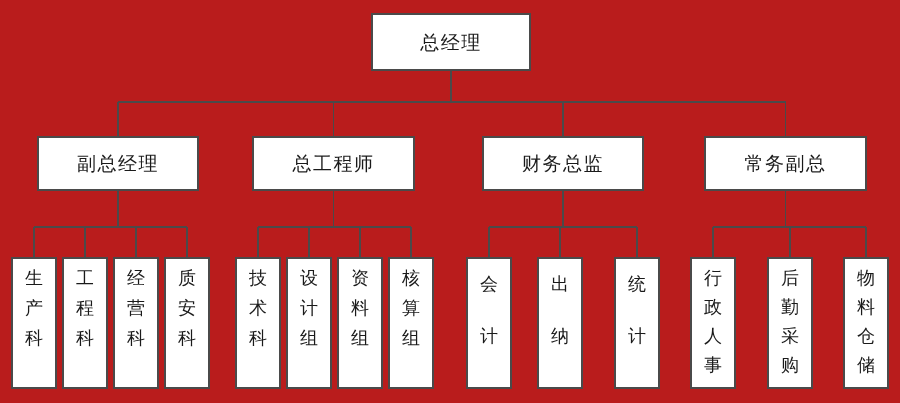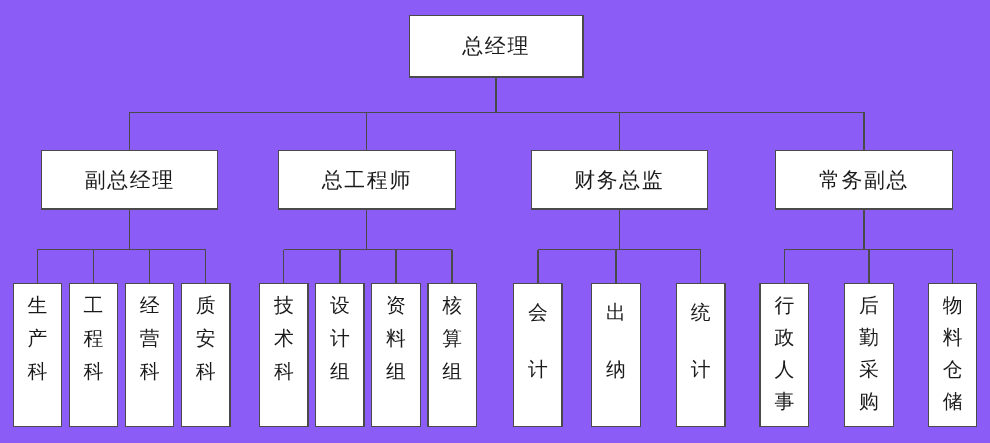--- a/index.html
+++ b/index.html
@@ -11,21 +11,21 @@
   body {
     width: 900px;
     height: 403px;
     overflow: hidden;
     font-family: "DejaVu Sans", "Liberation Sans", sans-serif;
   }
   #chart-root {
     position: relative;
     width: 900px;
     height: 403px;
-    background: #8b5cf6;
+    background: #b91c1c;
   }
   #chart-svg {
     position: absolute;
     top: 0;
     left: 0;
     width: 900px;
     height: 403px;
     display: block;
   }
   .node-box {

